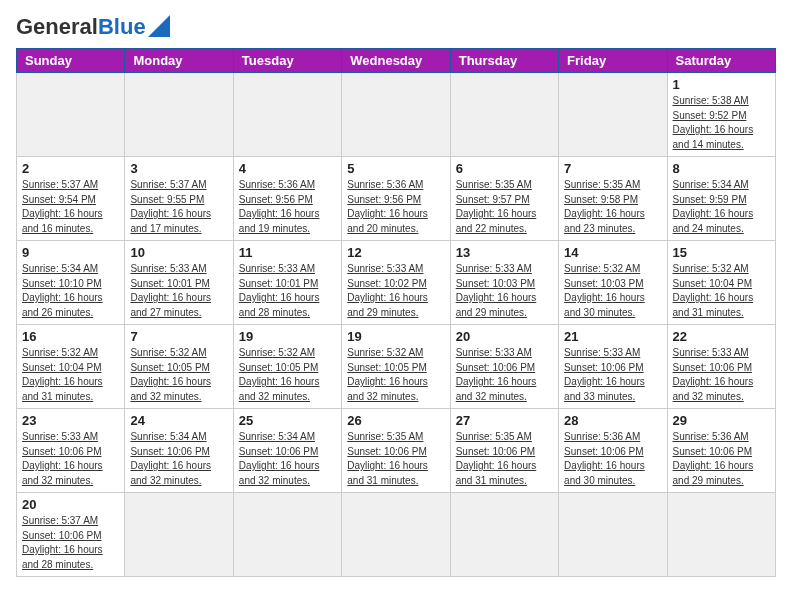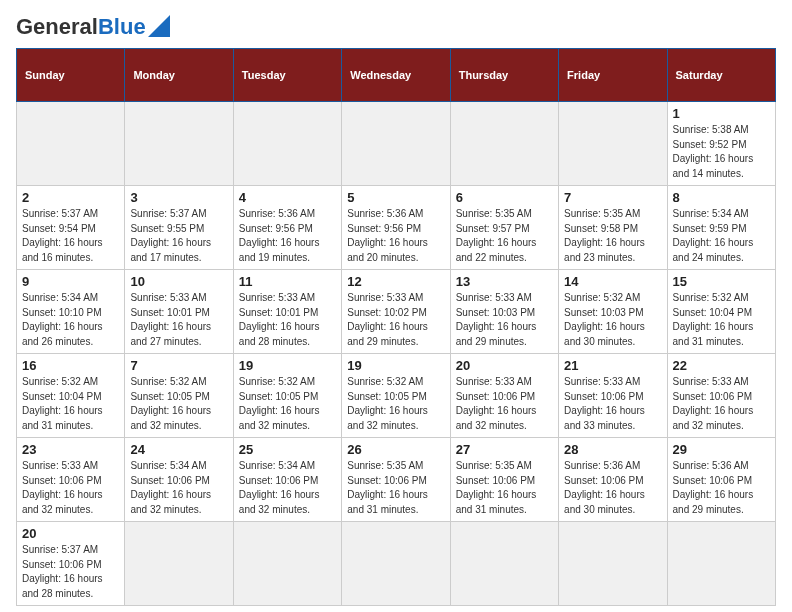--- a/index.html
+++ b/index.html
@@ -40,25 +40,25 @@
       font-size: 16px;
       color: #444;
       font-weight: normal;
     }
     .calendar {
       width: 100%;
       border-collapse: collapse;
       border: 1px solid #ccc;
     }
     .calendar th {
-      background-color: #7f1d1d;
+      background-color: #a21caf;
       color: #fff;
       text-align: left;
-      padding: 20px 8px;
-      font-size: 11px;
+      padding: 4px 8px;
+      font-size: 13px;
       font-weight: bold;
       border: 1px solid #1a5a9e;
     }
     .calendar td {
       vertical-align: top;
       border: 1px solid #ccc;
       padding: 4px 5px;
       width: 14.28%;
       min-height: 80px;
       background: #fff;
@@ -71,20 +71,21 @@
     .day-number {
       font-size: 13px;
       font-weight: bold;
       margin-bottom: 2px;
       color: #222;
     }
     .day-info {
       font-size: 10px;
       line-height: 1.45;
       color: #333;
+      text-decoration: underline;
     }
     tr.week-row td {
       height: 80px;
     }
   </style>
 </head>
 <body>
 
 <div class="header-area">
   <div class="logo">

